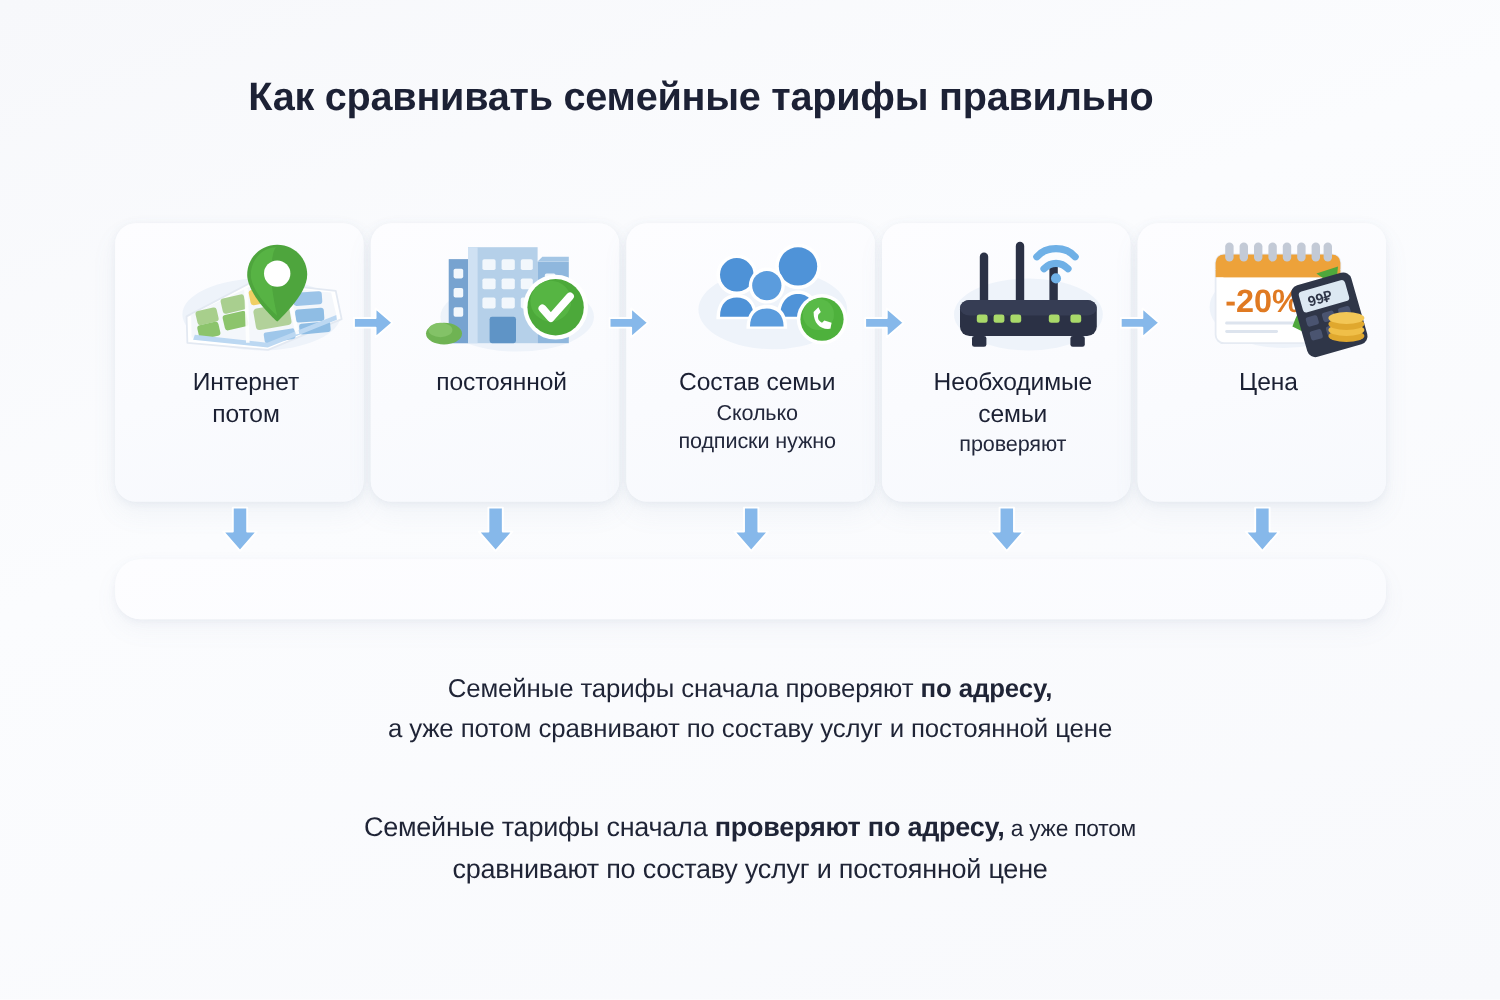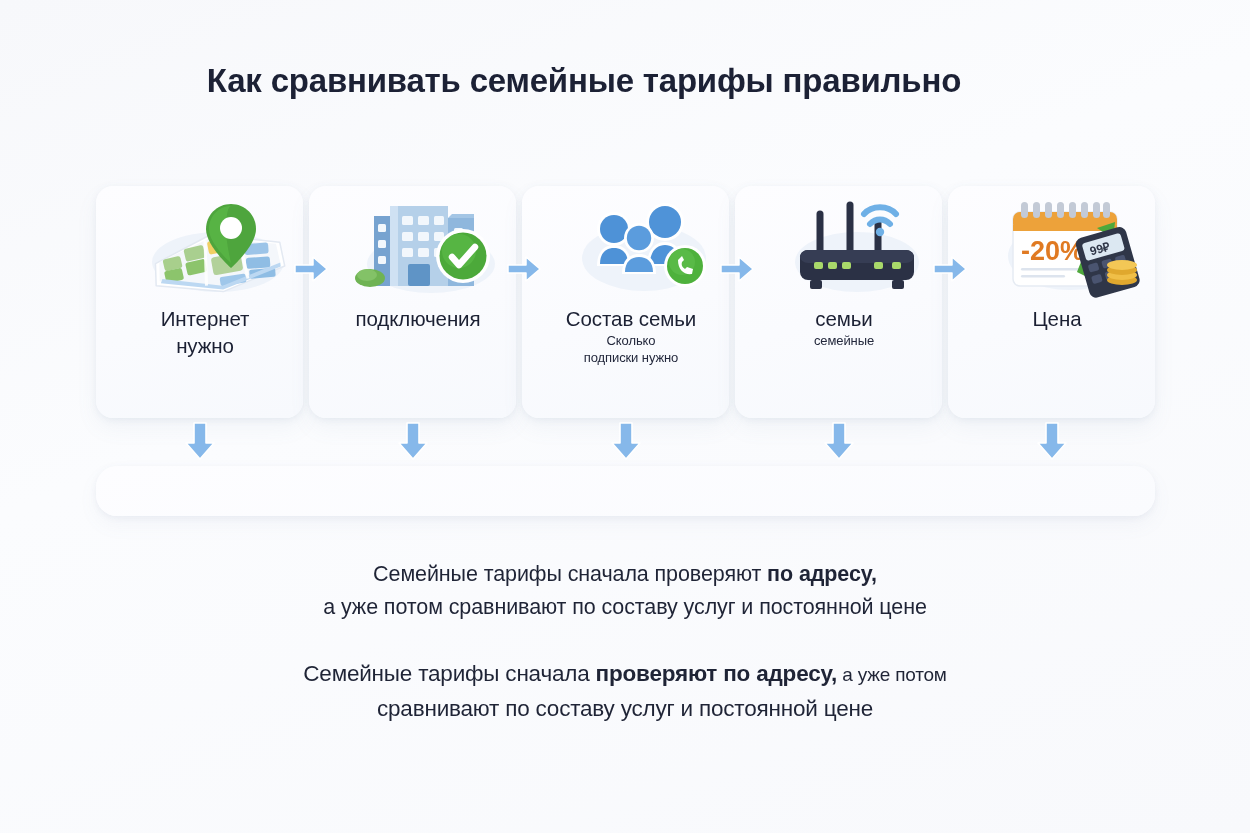--- a/index.html
+++ b/index.html
@@ -55,21 +55,21 @@
     width: 196px;
     text-align: center;
     line-height: 1.30;
   }
   .card-title {
     font-size: 20.5px;
     color: #1b2033;
     letter-spacing: -0.1px;
   }
   .card-sub {
-    font-size: 13px;
+    font-size: 18px;
     color: #23283c;
     letter-spacing: -0.1px;
   }
 
   
   .h-arrow {
     position: absolute;
     top: 252px;
     width: 36px; height: 34px;
     pointer-events: none;
@@ -102,21 +102,21 @@
     text-align: center;
     font-size: 21.5px;
     color: #1f2436;
     line-height: 1.52;
     letter-spacing: -0.1px;
   }
   #summary-a b { font-weight: bold; }
 
   #summary-b {
     position: absolute;
-    top: 656px; left: 225px; width: 800px;
+    top: 672px; left: 225px; width: 800px;
     text-align: center;
     font-size: 22.5px;
     color: #1f2436;
     line-height: 1.56;
     letter-spacing: -0.2px;
   }
   #summary-b .lead { font-size: 22.5px; }
   #summary-b .strong { font-weight: bold; }
   #summary-b .tail { font-size: 19px; }
 </style>
@@ -150,21 +150,21 @@
         </g>
         <g transform="translate(98,10)">
           <path d="M0 0 C-14 0 -25 11 -25 25 C-25 42 0 64 0 64 C0 64 25 42 25 25 C25 11 14 0 0 0 Z" fill="#4ea53d"></path>
           <path d="M0 2 C-12 2 -22 12 -22 25 C-22 40 0 59 0 59 C0 59 -5 38 -5 25 C-5 12 -3 2 0 2 Z" fill="#5ab646" opacity="0.8"></path>
           <circle cx="0" cy="24" r="11" fill="#ffffff"></circle>
         </g>
       </svg>
     </div>
     <div class="card-text">
       <div class="card-title">Интернет</div>
-      <div class="card-title">нужно</div>
+      <div class="card-title">потом</div>
     </div>
   </div>
 
   <div class="card">
     <div class="card-icon">
       <svg viewBox="0 0 170 108">
         <ellipse cx="85" cy="70" rx="64" ry="29" fill="#eef3fa"></ellipse>
         <g>
           <rect x="28" y="22" width="16" height="70" fill="#7fa9d4"></rect>
           <rect x="28" y="22" width="16" height="70" fill="#6f9dcb" opacity="0.5"></rect>
@@ -194,21 +194,21 @@
         </g>
         <g transform="translate(117,62)">
           <circle cx="0" cy="0" r="27" fill="#ffffff"></circle>
           <circle cx="0" cy="0" r="23.5" fill="#4ca93a"></circle>
           <circle cx="-4" cy="-5" r="17" fill="#5cbb48" opacity="0.65"></circle>
           <path d="M-11 1 L-4 9 L12 -9" fill="none" stroke="#ffffff" stroke-width="6.5" stroke-linecap="round" stroke-linejoin="round"></path>
         </g>
       </svg>
     </div>
     <div class="card-text">
-      <div class="card-title">подключения</div>
+      <div class="card-title">постоянной</div>
     </div>
   </div>
 
   <div class="card">
     <div class="card-icon">
       <svg viewBox="0 0 170 108">
         <ellipse cx="85" cy="64" rx="62" ry="33" fill="#eef3fa"></ellipse>
         <g>
           <circle cx="106" cy="28" r="19" fill="#ffffff"></circle>
           <circle cx="106" cy="28" r="16" fill="#4f93d8"></circle>
@@ -261,22 +261,23 @@
         <g fill="#a9d96a">
           <rect x="42" y="68" width="9" height="7" rx="2"></rect>
           <rect x="56" y="68" width="9" height="7" rx="2"></rect>
           <rect x="70" y="68" width="9" height="7" rx="2"></rect>
           <rect x="102" y="68" width="9" height="7" rx="2"></rect>
           <rect x="120" y="68" width="9" height="7" rx="2"></rect>
         </g>
       </svg>
     </div>
     <div class="card-text">
+      <div class="card-title">Необходимые</div>
       <div class="card-title">семьи</div>
-      <div class="card-sub">семейные</div>
+      <div class="card-sub">проверяют</div>
     </div>
   </div>
 
   <div class="card">
     <div class="card-icon">
       <svg viewBox="0 0 170 108">
         <ellipse cx="85" cy="62" rx="62" ry="34" fill="#eef3fa"></ellipse>
         <g>
           <rect x="28" y="18" width="104" height="74" rx="7" fill="#ffffff" stroke="#e6ebf3" stroke-width="1.5"></rect>
           <rect x="28" y="18" width="104" height="19" rx="7" fill="#eda23a"></rect>

